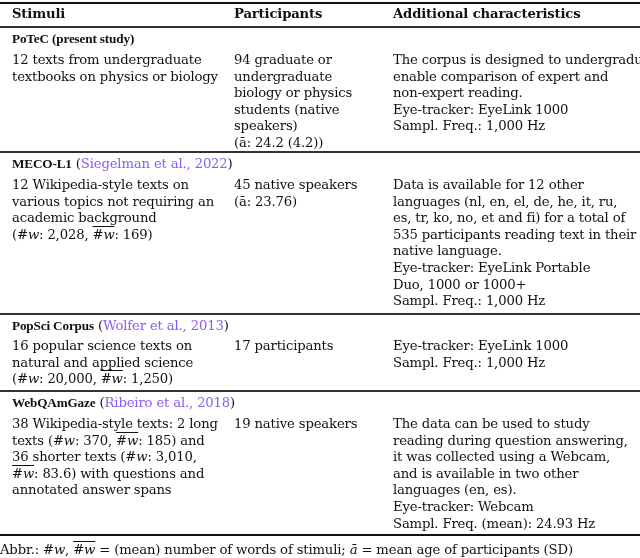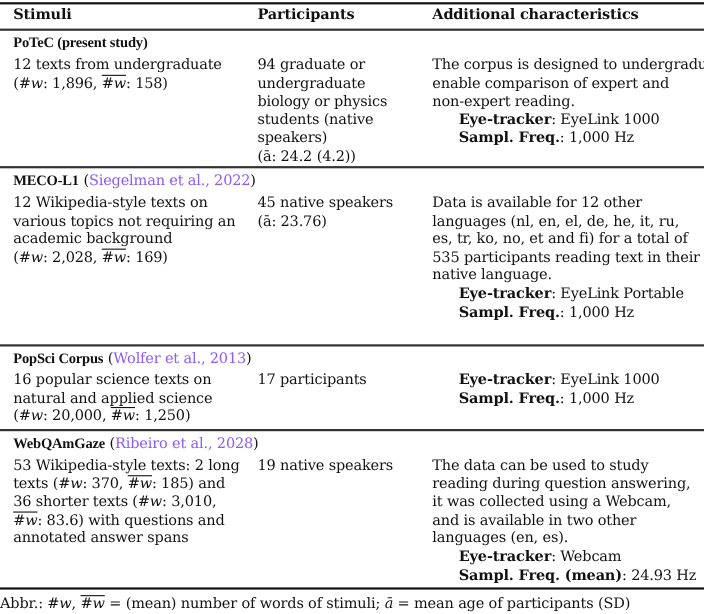--- a/index.html
+++ b/index.html
@@ -8,21 +8,21 @@
   .page { position:absolute; left:0; top:0; width:640px; height:558px;border-radius:30px; }
   .rule { position:absolute; left:0; width:640px; background:#111; }
   .thick { height:2px; }
   .mid { height:1.5px; background:#333; }
   .txt { position:absolute; font-size:13.2px; line-height:16.6px; white-space:nowrap; letter-spacing:-0.15px; }
   .bold { font-weight:bold;font-family:Liberation Serif, serif; }
   .hdr { font-weight:bold; font-size:13.2px; }
   .cite { color:#8b5cf6; }
   .ov { text-decoration:overline; font-style:italic; }
   .it { font-style:italic; }
-  .lbl { font-weight:bold;margin-left:24px; }
+  .lbl { font-weight:normal; }
 </style>
 </head>
 <body>
 
 <div class="page">
 
   <div class="rule thick" style="top:2px"></div>
   <div class="rule mid" style="top:26px"></div>
   <div class="rule mid" style="top:151px"></div>
   <div class="rule mid" style="top:313px"></div>
@@ -31,21 +31,21 @@
 
   <div class="txt hdr" style="left:12px; top:6px">Stimuli</div>
   <div class="txt hdr" style="left:234px; top:6px">Participants</div>
   <div class="txt hdr" style="left:393px; top:6px">Additional characteristics</div>
 
   <div class="txt" style="left:12px; top:31px">
     <span class="bold">PoTeC</span><span class="bold"> (present study)</span>
   </div>
   <div class="txt" style="left:12px; top:52px">
     <div>12 texts from undergraduate</div>
-    <div>(<span class="it">#w</span>: 1,896, <span class="ov">#w</span>: 158)</div>
+    <div>textbooks on physics or biology</div>
   </div>
   <div class="txt" style="left:234px; top:52px">
     <div>94 graduate or</div>
     <div>undergraduate</div>
     <div>biology or physics</div>
     <div>students (native</div>
     <div>speakers)</div>
     <div>(ā: 24.2 (4.2))</div>
   </div>
   <div class="txt" style="left:393px; top:52px">
@@ -69,44 +69,45 @@
     <div>45 native speakers</div>
     <div>(ā: 23.76)</div>
   </div>
   <div class="txt" style="left:393px; top:177px">
     <div>Data is available for 12 other</div>
     <div>languages (nl, en, el, de, he, it, ru,</div>
     <div>es, tr, ko, no, et and fi) for a total of</div>
     <div>535 participants reading text in their</div>
     <div>native language.</div>
     <div><span class="lbl">Eye-tracker</span><span>: EyeLink Portable</span></div>
+    <div>Duo, 1000 or 1000+</div>
     <div><span class="lbl">Sampl. Freq.</span><span>: 1,000 Hz</span></div>
   </div>
 
   <div class="txt" style="left:12px; top:318px">
     <span class="bold">PopSci Corpus</span><span> (</span><span class="cite">Wolfer et al., 2013</span><span>)</span>
   </div>
   <div class="txt" style="left:12px; top:338px">
     <div>16 popular science texts on</div>
     <div>natural and applied science</div>
     <div>(<span class="it">#w</span>: 20,000, <span class="ov">#w</span>: 1,250)</div>
   </div>
   <div class="txt" style="left:234px; top:338px">
     <div>17 participants</div>
   </div>
   <div class="txt" style="left:393px; top:338px">
     <div><span class="lbl">Eye-tracker</span><span>: EyeLink 1000</span></div>
     <div><span class="lbl">Sampl. Freq.</span><span>: 1,000 Hz</span></div>
   </div>
 
   <div class="txt" style="left:12px; top:395px">
-    <span class="bold">WebQAmGaze</span><span> (</span><span class="cite">Ribeiro et al., 2028</span><span>)</span>
+    <span class="bold">WebQAmGaze</span><span> (</span><span class="cite">Ribeiro et al., 2018</span><span>)</span>
   </div>
   <div class="txt" style="left:12px; top:416px">
-    <div>53 Wikipedia-style texts: 2 long</div>
+    <div>38 Wikipedia-style texts: 2 long</div>
     <div>texts (<span class="it">#w</span>: 370, <span class="ov">#w</span>: 185) and</div>
     <div>36 shorter texts (<span class="it">#w</span>: 3,010,</div>
     <div><span class="ov">#w</span>: 83.6) with questions and</div>
     <div>annotated answer spans</div>
   </div>
   <div class="txt" style="left:234px; top:416px">
     <div>19 native speakers</div>
   </div>
   <div class="txt" style="left:393px; top:416px">
     <div>The data can be used to study</div>

